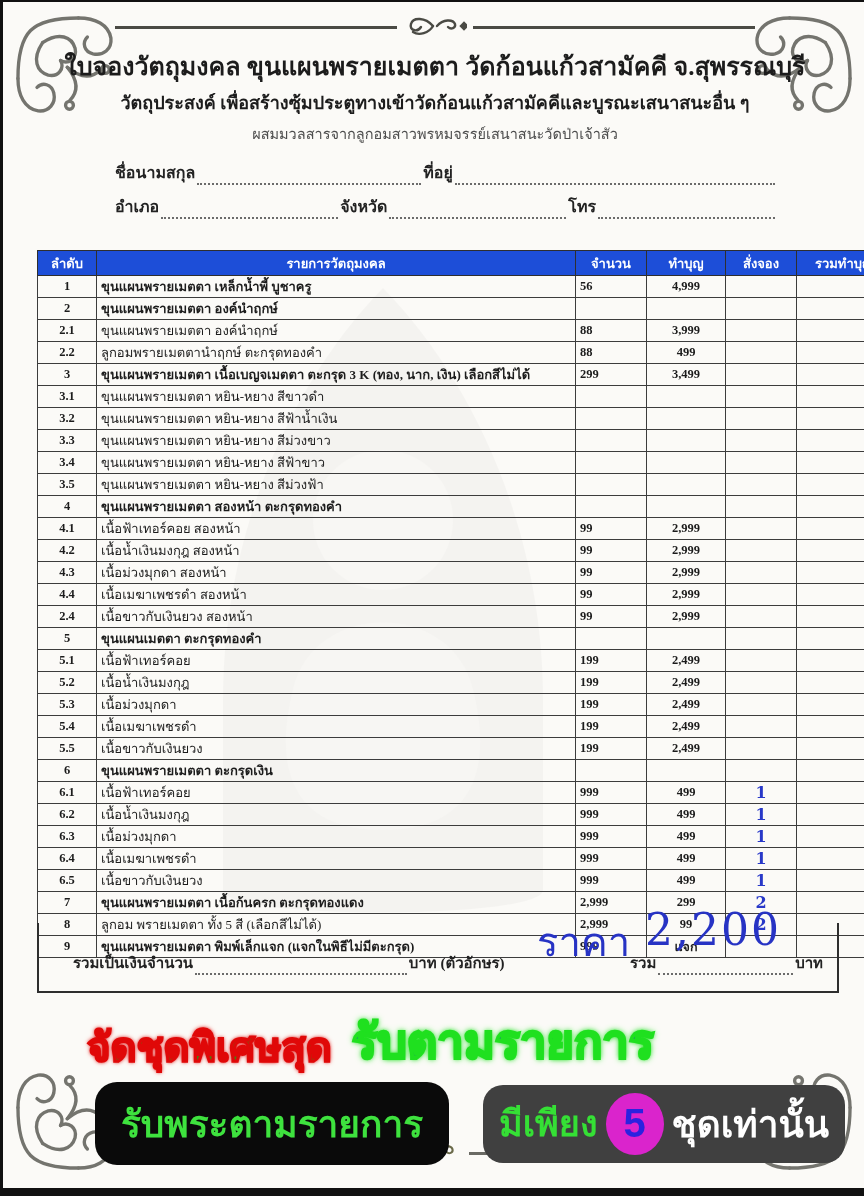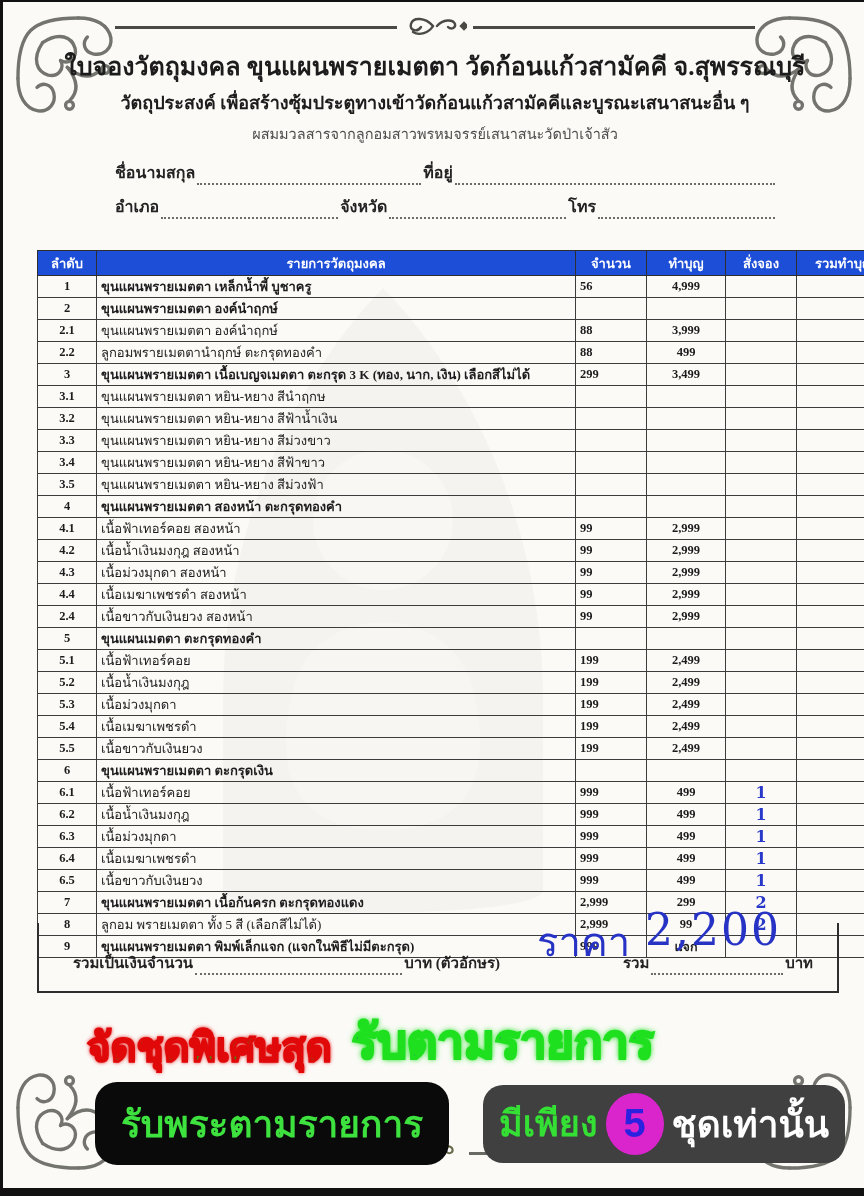--- a/index.html
+++ b/index.html
@@ -40,21 +40,21 @@
   .col-no{width:50px;text-align:center;font-size:12.5px;font-weight:bold;}
   .col-name{width:470px;text-align:left;padding-left:10px;font-size:13px;}
   .col-qty{width:62px;font-size:12.5px;font-weight:bold;}
   .col-merit{width:70px;text-align:center;font-size:12.5px;font-weight:bold;}
   .col-order{width:62px;text-align:center;}
   .col-total{width:86px;text-align:center;font-size:12.5px;}
   tr.section .col-name{font-weight:bold;}
   .hand{font-family:"DejaVu Serif",serif;color:#2838c8;font-size:16px;font-weight:bold;}
   
   .summary{position:absolute;top:921px;left:34px;width:798px;height:68px;border:2px solid #2e2e2e;border-top:none;}
-  .summary-line{position:absolute;left:34px;right:24px;top:28px;display:flex;align-items:flex-end;font-size:15px;font-weight:bold;color:#222;}
+  .summary-line{position:absolute;left:34px;right:14px;top:28px;display:flex;align-items:flex-end;font-size:15px;font-weight:bold;color:#222;}
   .summary-line .gap{width:6px;}
   .hand-price{position:absolute;font-family:"DejaVu Serif",serif;color:#2733c4;font-weight:normal;z-index:5;}
   .hp-label{top:908px;left:534px;font-size:40px;}
   .hp-value{top:902px;left:642px;font-size:44px;letter-spacing:2px;}
   
   .banner1{position:absolute;top:1002px;left:84px;display:flex;align-items:flex-end;gap:20px;z-index:8;font-family:"Liberation Sans","DejaVu Sans",sans-serif;font-weight:bold;white-space:nowrap;}
   .b1a{font-size:40px;color:#4d7c0f;-webkit-text-stroke:2px #e00808;text-shadow:0 0 3px #e00808,0 0 5px #e00808;}
   .b1b{font-size:47px;color:#2420d8;-webkit-text-stroke:2.5px #1fe01f;text-shadow:0 0 4px #24e324,0 0 7px #24e324;}
   .banner2{position:absolute;top:1080px;left:92px;display:flex;align-items:center;gap:34px;z-index:9;font-family:"Liberation Sans","DejaVu Sans",sans-serif;font-weight:bold;white-space:nowrap;}
   .b2-black{background:#0a0a0a;color:#3ee23e;font-size:37px;padding:12px 26px;border-radius:22px;}
@@ -215,21 +215,21 @@
         <tr class="section">
           <td class="col-no">3</td>
           <td class="col-name">ขุนแผนพรายเมตตา เนื้อเบญจเมตตา ตะกรุด 3 K (ทอง, นาก, เงิน) เลือกสีไม่ได้</td>
           <td class="col-qty">299</td>
           <td class="col-merit">3,499</td>
           <td class="col-order"></td>
           <td class="col-total"></td>
         </tr>
         <tr>
           <td class="col-no">3.1</td>
-          <td class="col-name">ขุนแผนพรายเมตตา หยิน-หยาง สีนำฤกษ</td>
+          <td class="col-name">ขุนแผนพรายเมตตา หยิน-หยาง สีขาวดำ</td>
           <td class="col-qty"></td>
           <td class="col-merit"></td>
           <td class="col-order"></td>
           <td class="col-total"></td>
         </tr>
         <tr>
           <td class="col-no">3.2</td>
           <td class="col-name">ขุนแผนพรายเมตตา หยิน-หยาง สีฟ้าน้ำเงิน</td>
           <td class="col-qty"></td>
           <td class="col-merit"></td>

